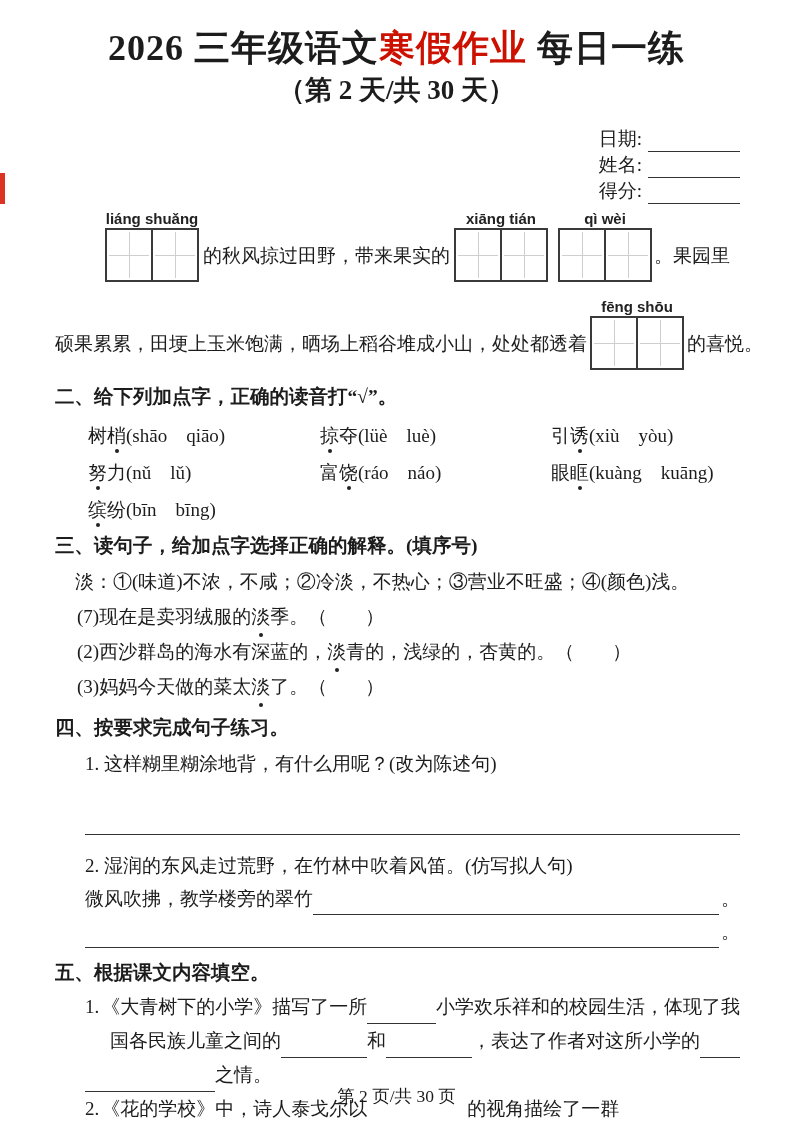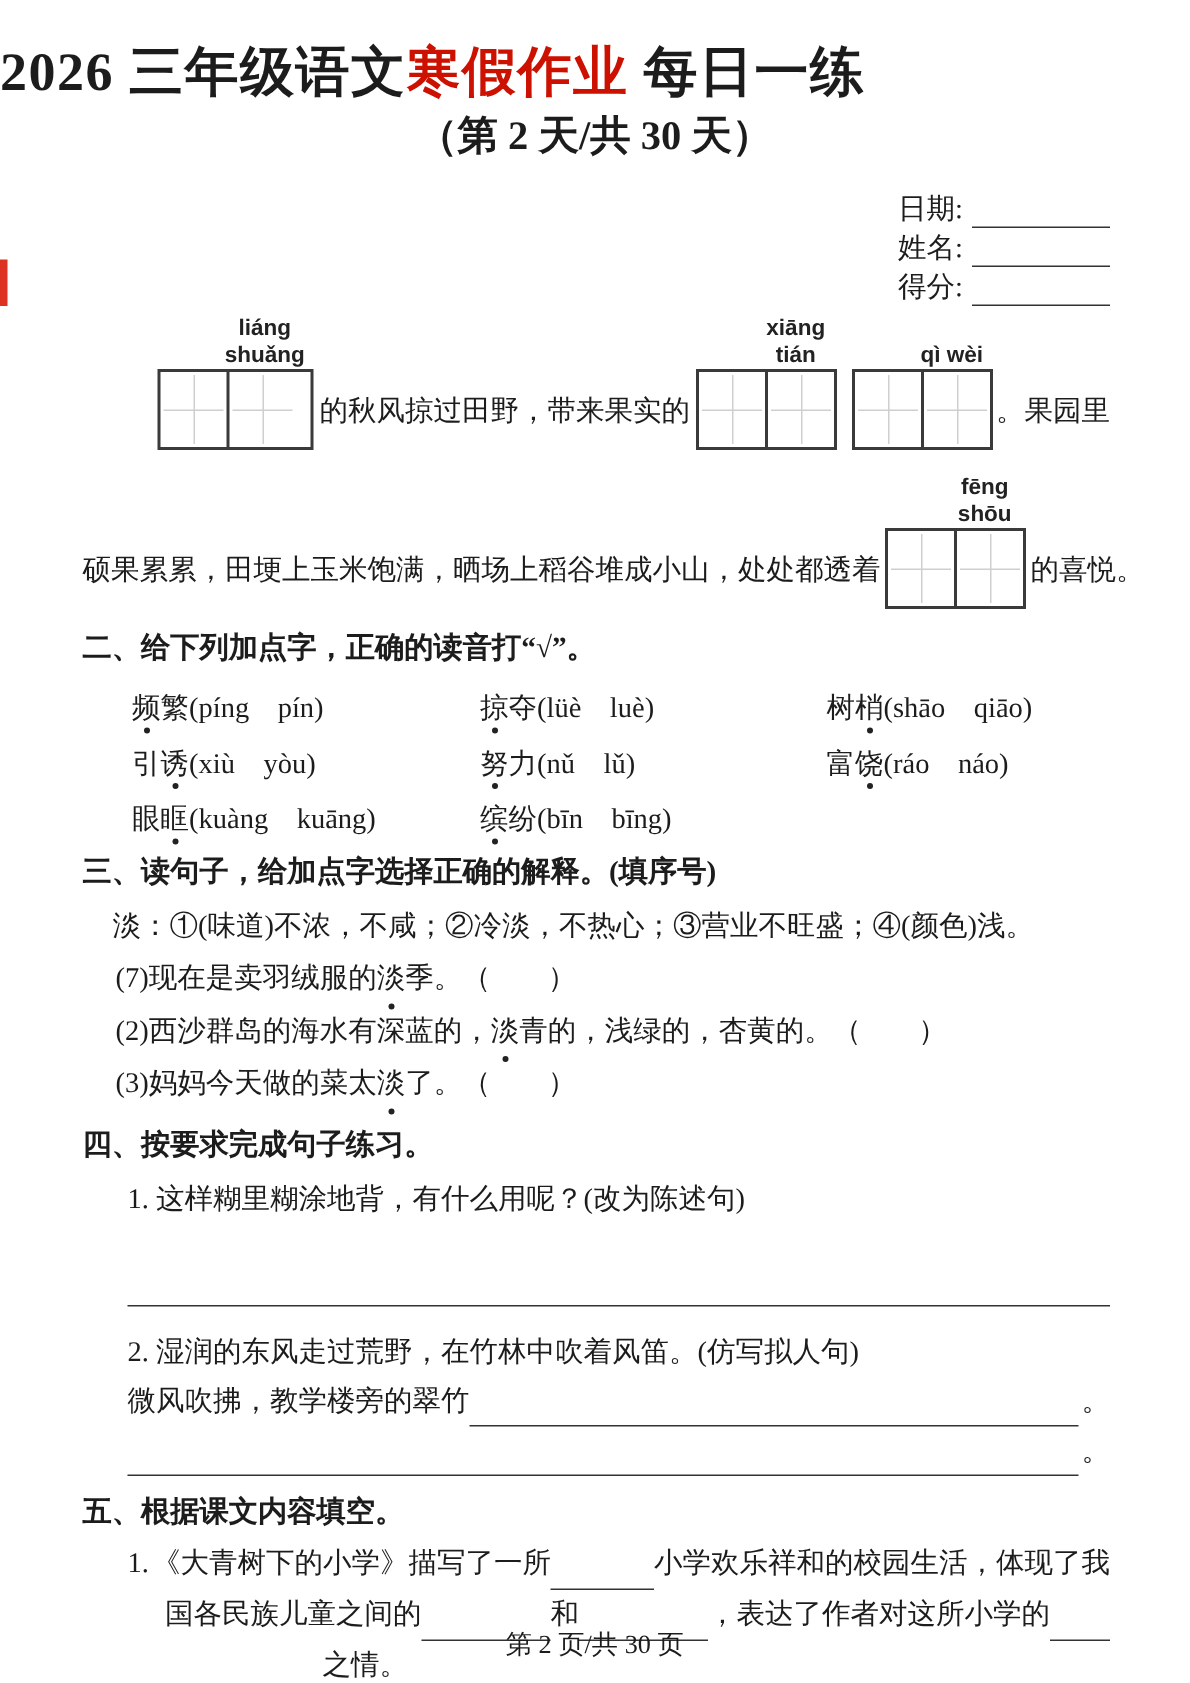--- a/index.html
+++ b/index.html
@@ -6,40 +6,40 @@
   body{
     width:793px;height:1122px;position:relative;overflow:hidden;
     font-family:"Liberation Serif","DejaVu Serif",serif;
     color:#1c1c1c;font-size:19px;
   }
   .page{position:relative;width:793px;height:1122px;}
   .content{padding:0 53px 0 55px;}
 
   .red-mark{position:absolute;left:0;top:147px;width:5px;height:31px;background:#dd3322;}
 
-  .title{margin-top:26px;text-align:left;font-size:36px;font-weight:bold;line-height:44px;letter-spacing:1px;}
+  .title{margin-top:26px;text-align:center;font-size:36px;font-weight:bold;line-height:44px;letter-spacing:1px;}
   .title .red{color:#cc1100;}
   .subtitle{text-align:center;font-size:27px;font-weight:bold;line-height:36px;margin-top:2px;}
 
   .info-row{display:flex;margin-top:18px;align-items:flex-end;flex-direction:column;}
   .info-group{display:flex;align-items:flex-end;}
   .info-label{font-size:19px;}
   .uline{display:inline-block;border-bottom:1.6px solid #333;height:20px;}
   .info-uline{width:92px;margin-left:6px;}
   .g1{margin-left:0;} .g2{margin-left:86px;} .g3{margin-left:100px;}
 
   .sec-header{font-weight:bold;font-size:19.5px;line-height:26px;}
   .h1{margin-top:17px;} .h2{margin-top:14px;} .h3{margin-top:10px;}
   .h4{margin-top:12px;} .h5{margin-top:12px;}
 
   
   .py-row{display:flex;align-items:flex-end;}
   .py-col{display:flex;flex-direction:column;}
   .py-label{font-family:"Liberation Sans","DejaVu Sans",sans-serif;font-weight:bold;
-            font-size:15px;line-height:18px;text-align:center;color:#222;margin-left:39px;}
+            font-size:15px;line-height:18px;text-align:center;color:#222;}
   .tzg{display:flex;border:2px solid #3a3a3a;background:#fff;}
   .tzg .cell{width:44px;height:50px;position:relative;}
   .tzg .cell + .cell{border-left:2px solid #3a3a3a;}
   .tzg .cell::before{content:"";position:absolute;left:50%;top:2px;bottom:2px;border-left:1px solid #cfcfcf;}
   .tzg .cell::after{content:"";position:absolute;top:50%;left:2px;right:2px;border-top:1px solid #cfcfcf;}
   .row1{margin-top:6px;padding-left:50px;}
   .row2{margin-top:16px;}
   .py-text{margin-bottom:13px;white-space:nowrap;}
 
   
@@ -126,23 +126,22 @@
         <div class="tzg">
             <div class="cell"></div>
             <div class="cell"></div>
           </div>
       </div>
       <div class="py-text" style="margin-left:3px;">的喜悦。</div>
     </div>
 
     <div class="sec-header h2">二、给下列加点字，正确的读音打“√”。</div>
     <div class="s2-grid">
-      <div class="s2-item"><span></span><span class="dd">频</span><span>繁</span><span>(píng　pín)</span></div>
+      <div class="s2-item"><span>树</span><span class="dd">梢</span><span></span><span>(shāo　qiāo)</span></div>
       <div class="s2-item"><span></span><span class="dd">掠</span><span>夺</span><span>(lüè　luè)</span></div>
-      <div class="s2-item"><span>树</span><span class="dd">梢</span><span></span><span>(shāo　qiāo)</span></div>
       <div class="s2-item"><span>引</span><span class="dd">诱</span><span></span><span>(xiù　yòu)</span></div>
       <div class="s2-item"><span></span><span class="dd">努</span><span>力</span><span>(nǔ　lǔ)</span></div>
       <div class="s2-item"><span>富</span><span class="dd">饶</span><span></span><span>(ráo　náo)</span></div>
       <div class="s2-item"><span>眼</span><span class="dd">眶</span><span></span><span>(kuàng　kuāng)</span></div>
       <div class="s2-item"><span></span><span class="dd">缤</span><span>纷</span><span>(bīn　bīng)</span></div>
     </div>
 
     <div class="sec-header h3">三、读句子，给加点字选择正确的解释。(填序号)</div>
     <div class="para s3-def">淡：①(味道)不浓，不咸；②冷淡，不热心；③营业不旺盛；④(颜色)浅。</div>
     <div class="para s3-sent"><span>(7)现在是卖羽绒服的</span><span class="dd">淡</span><span>季。</span><span>（　　）</span></div>

